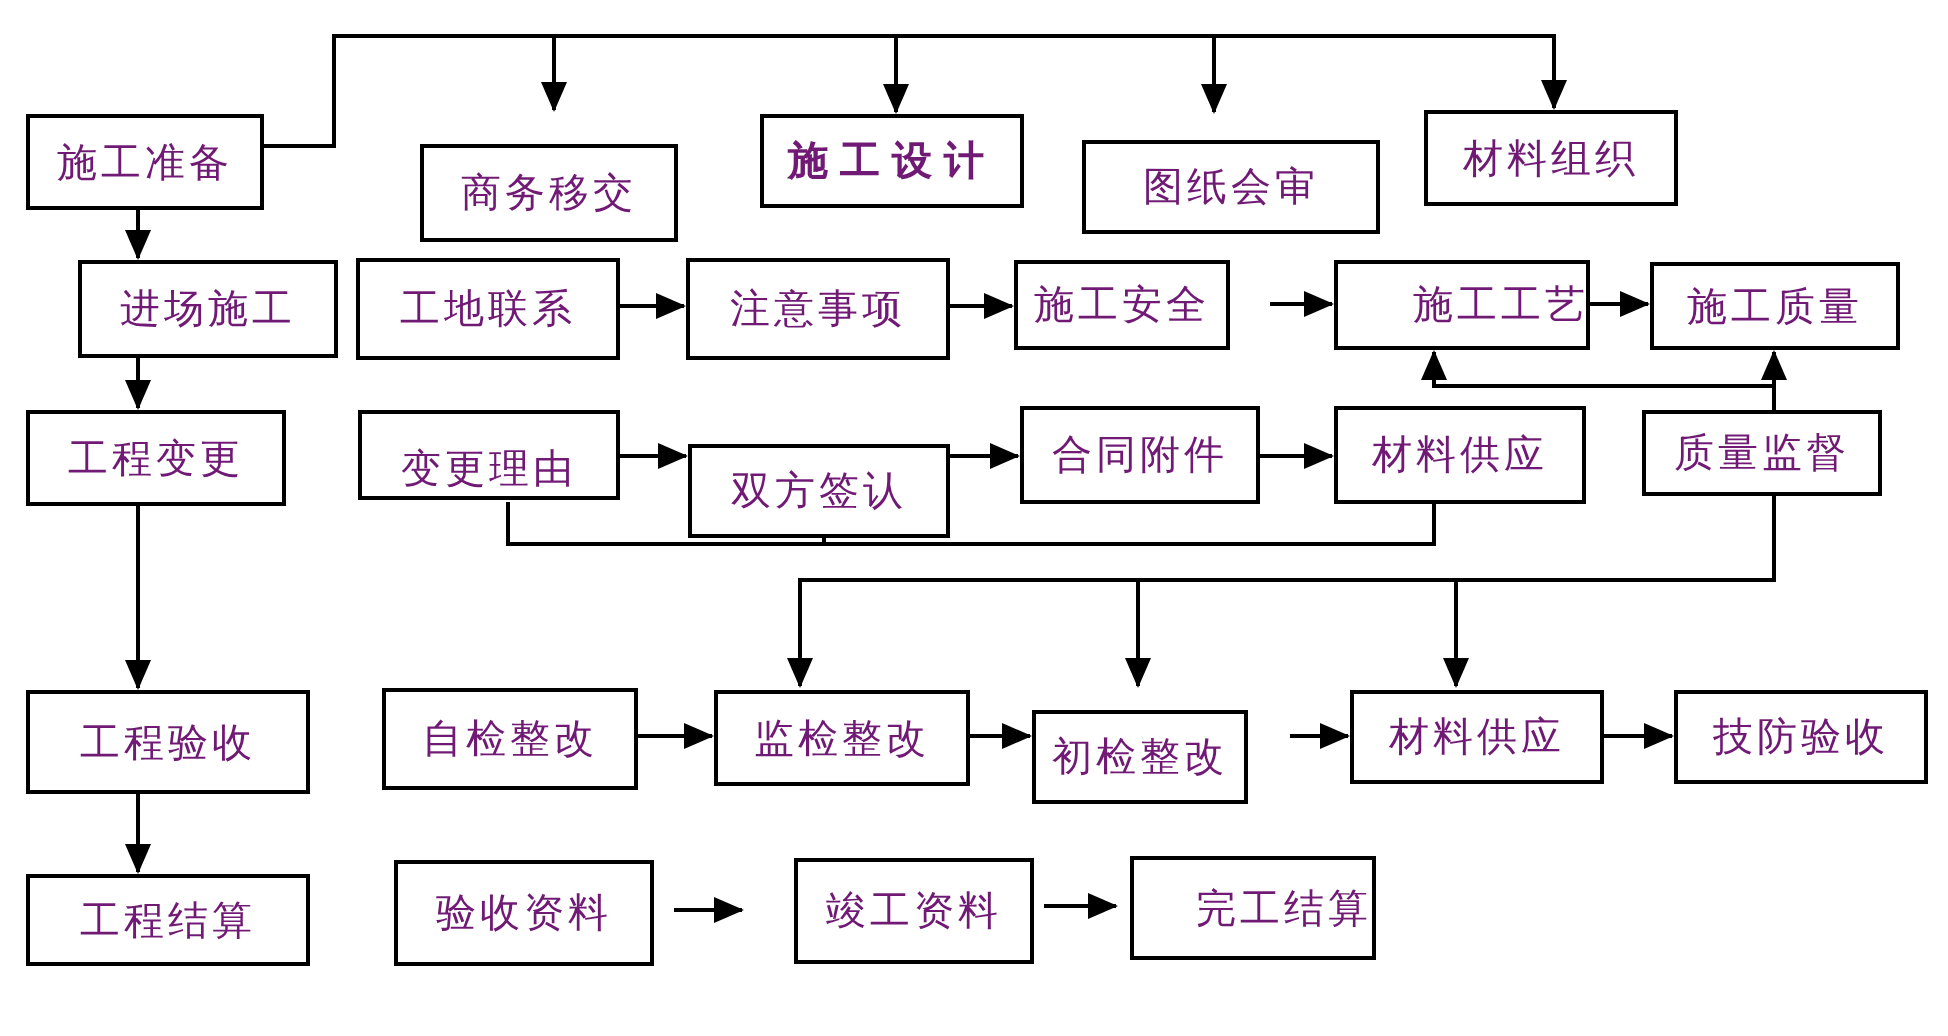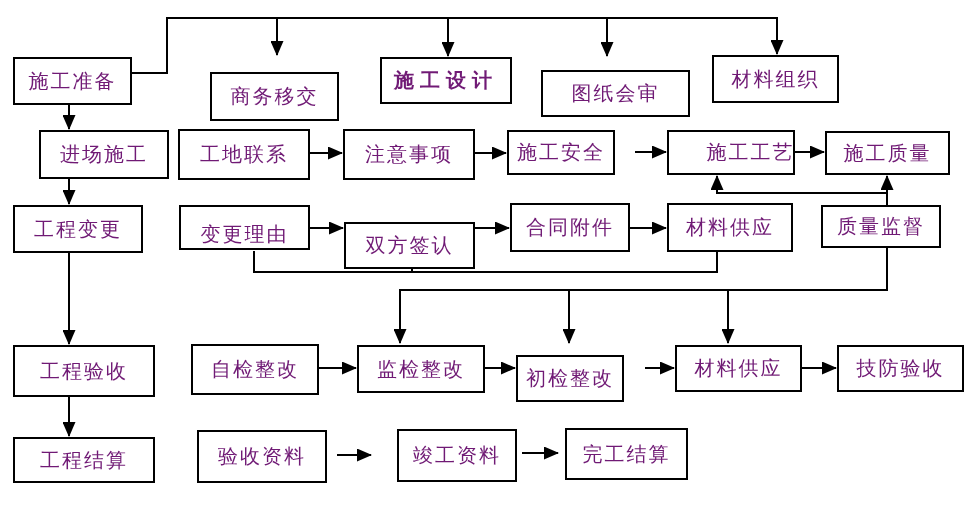--- a/index.html
+++ b/index.html
@@ -138,17 +138,17 @@
       </div>
       <div class="node" style="left: 13px; top: 437px; width: 142px; height: 46px;">
         <span>工程结算</span>
       </div>
       <div class="node" style="left: 197px; top: 430px; width: 130px; height: 53px;">
         <span>验收资料</span>
       </div>
       <div class="node" style="left: 381px; top: 429px; width: 120px; height: 53px; margin-left: 16px;">
         <span>竣工资料</span>
       </div>
-      <div class="node" style="left: 565px; top: 428px; width: 123px; height: 52px;">
+      <div class="node" style="left: 565px; top: 428px; width: 123px; height: 52px; justify-content: flex-end;">
         <span>完工结算</span>
       </div>
     </div>
 </div>
 
 </body></html>

